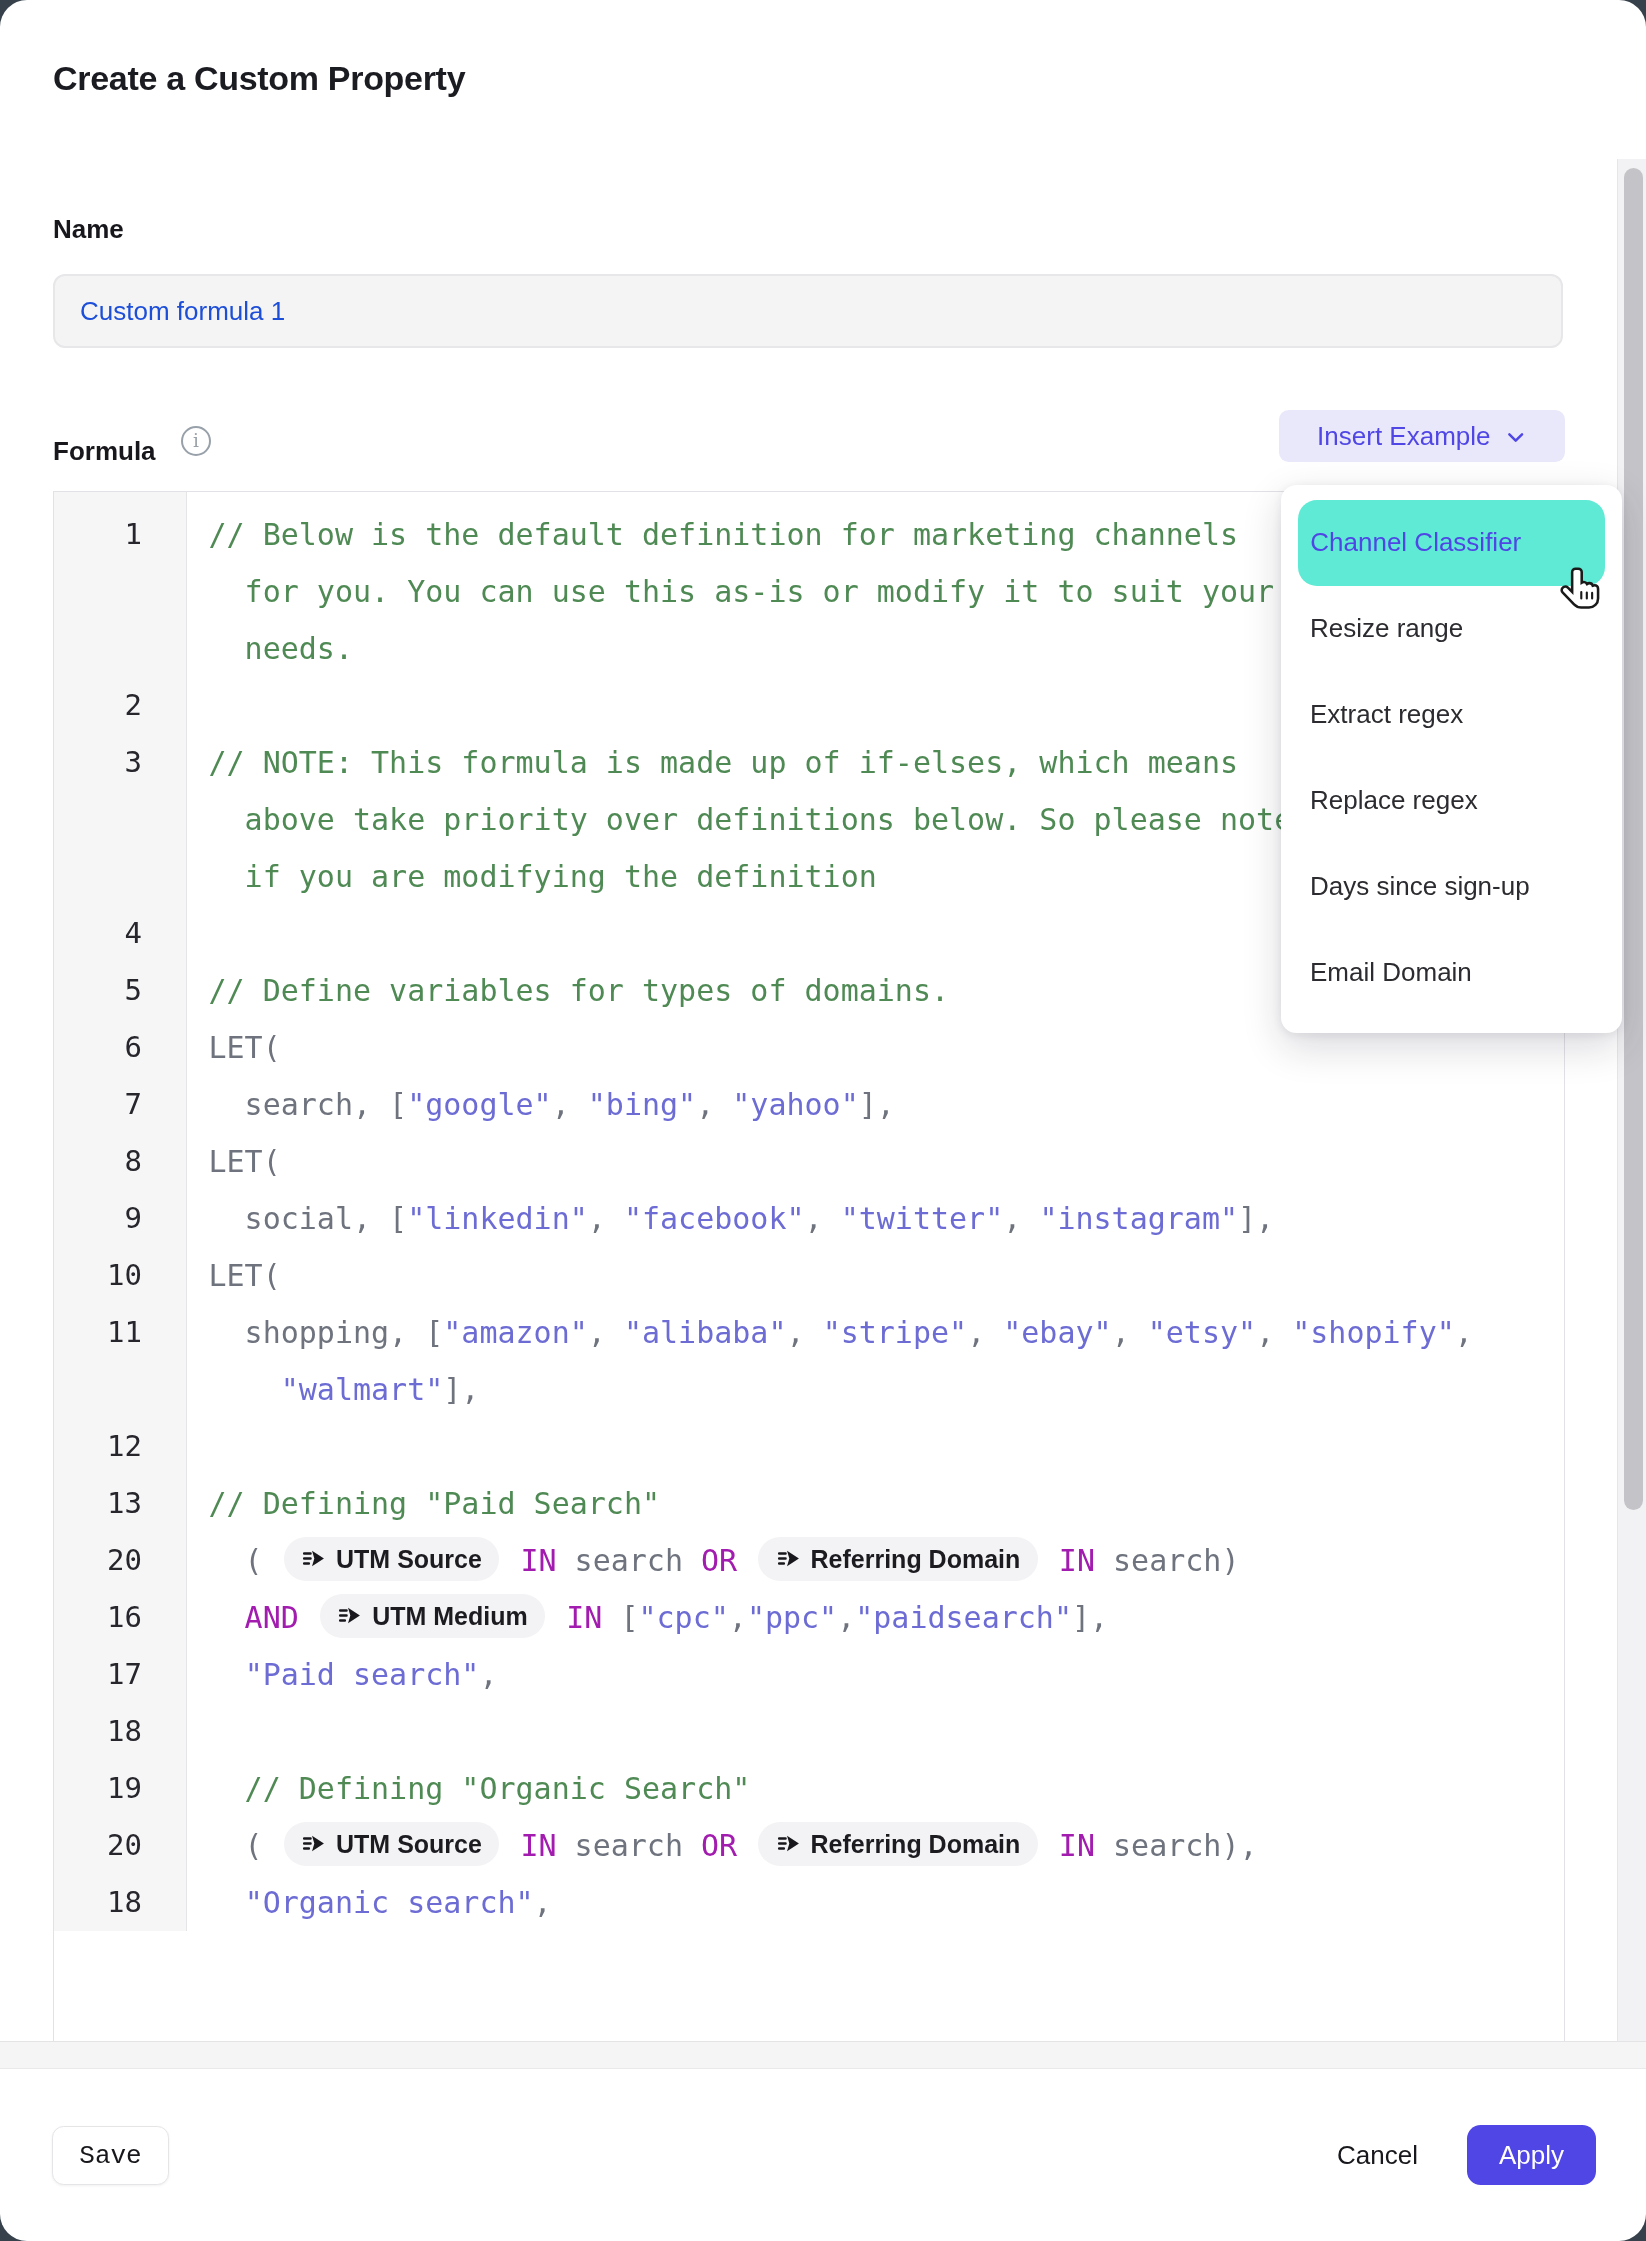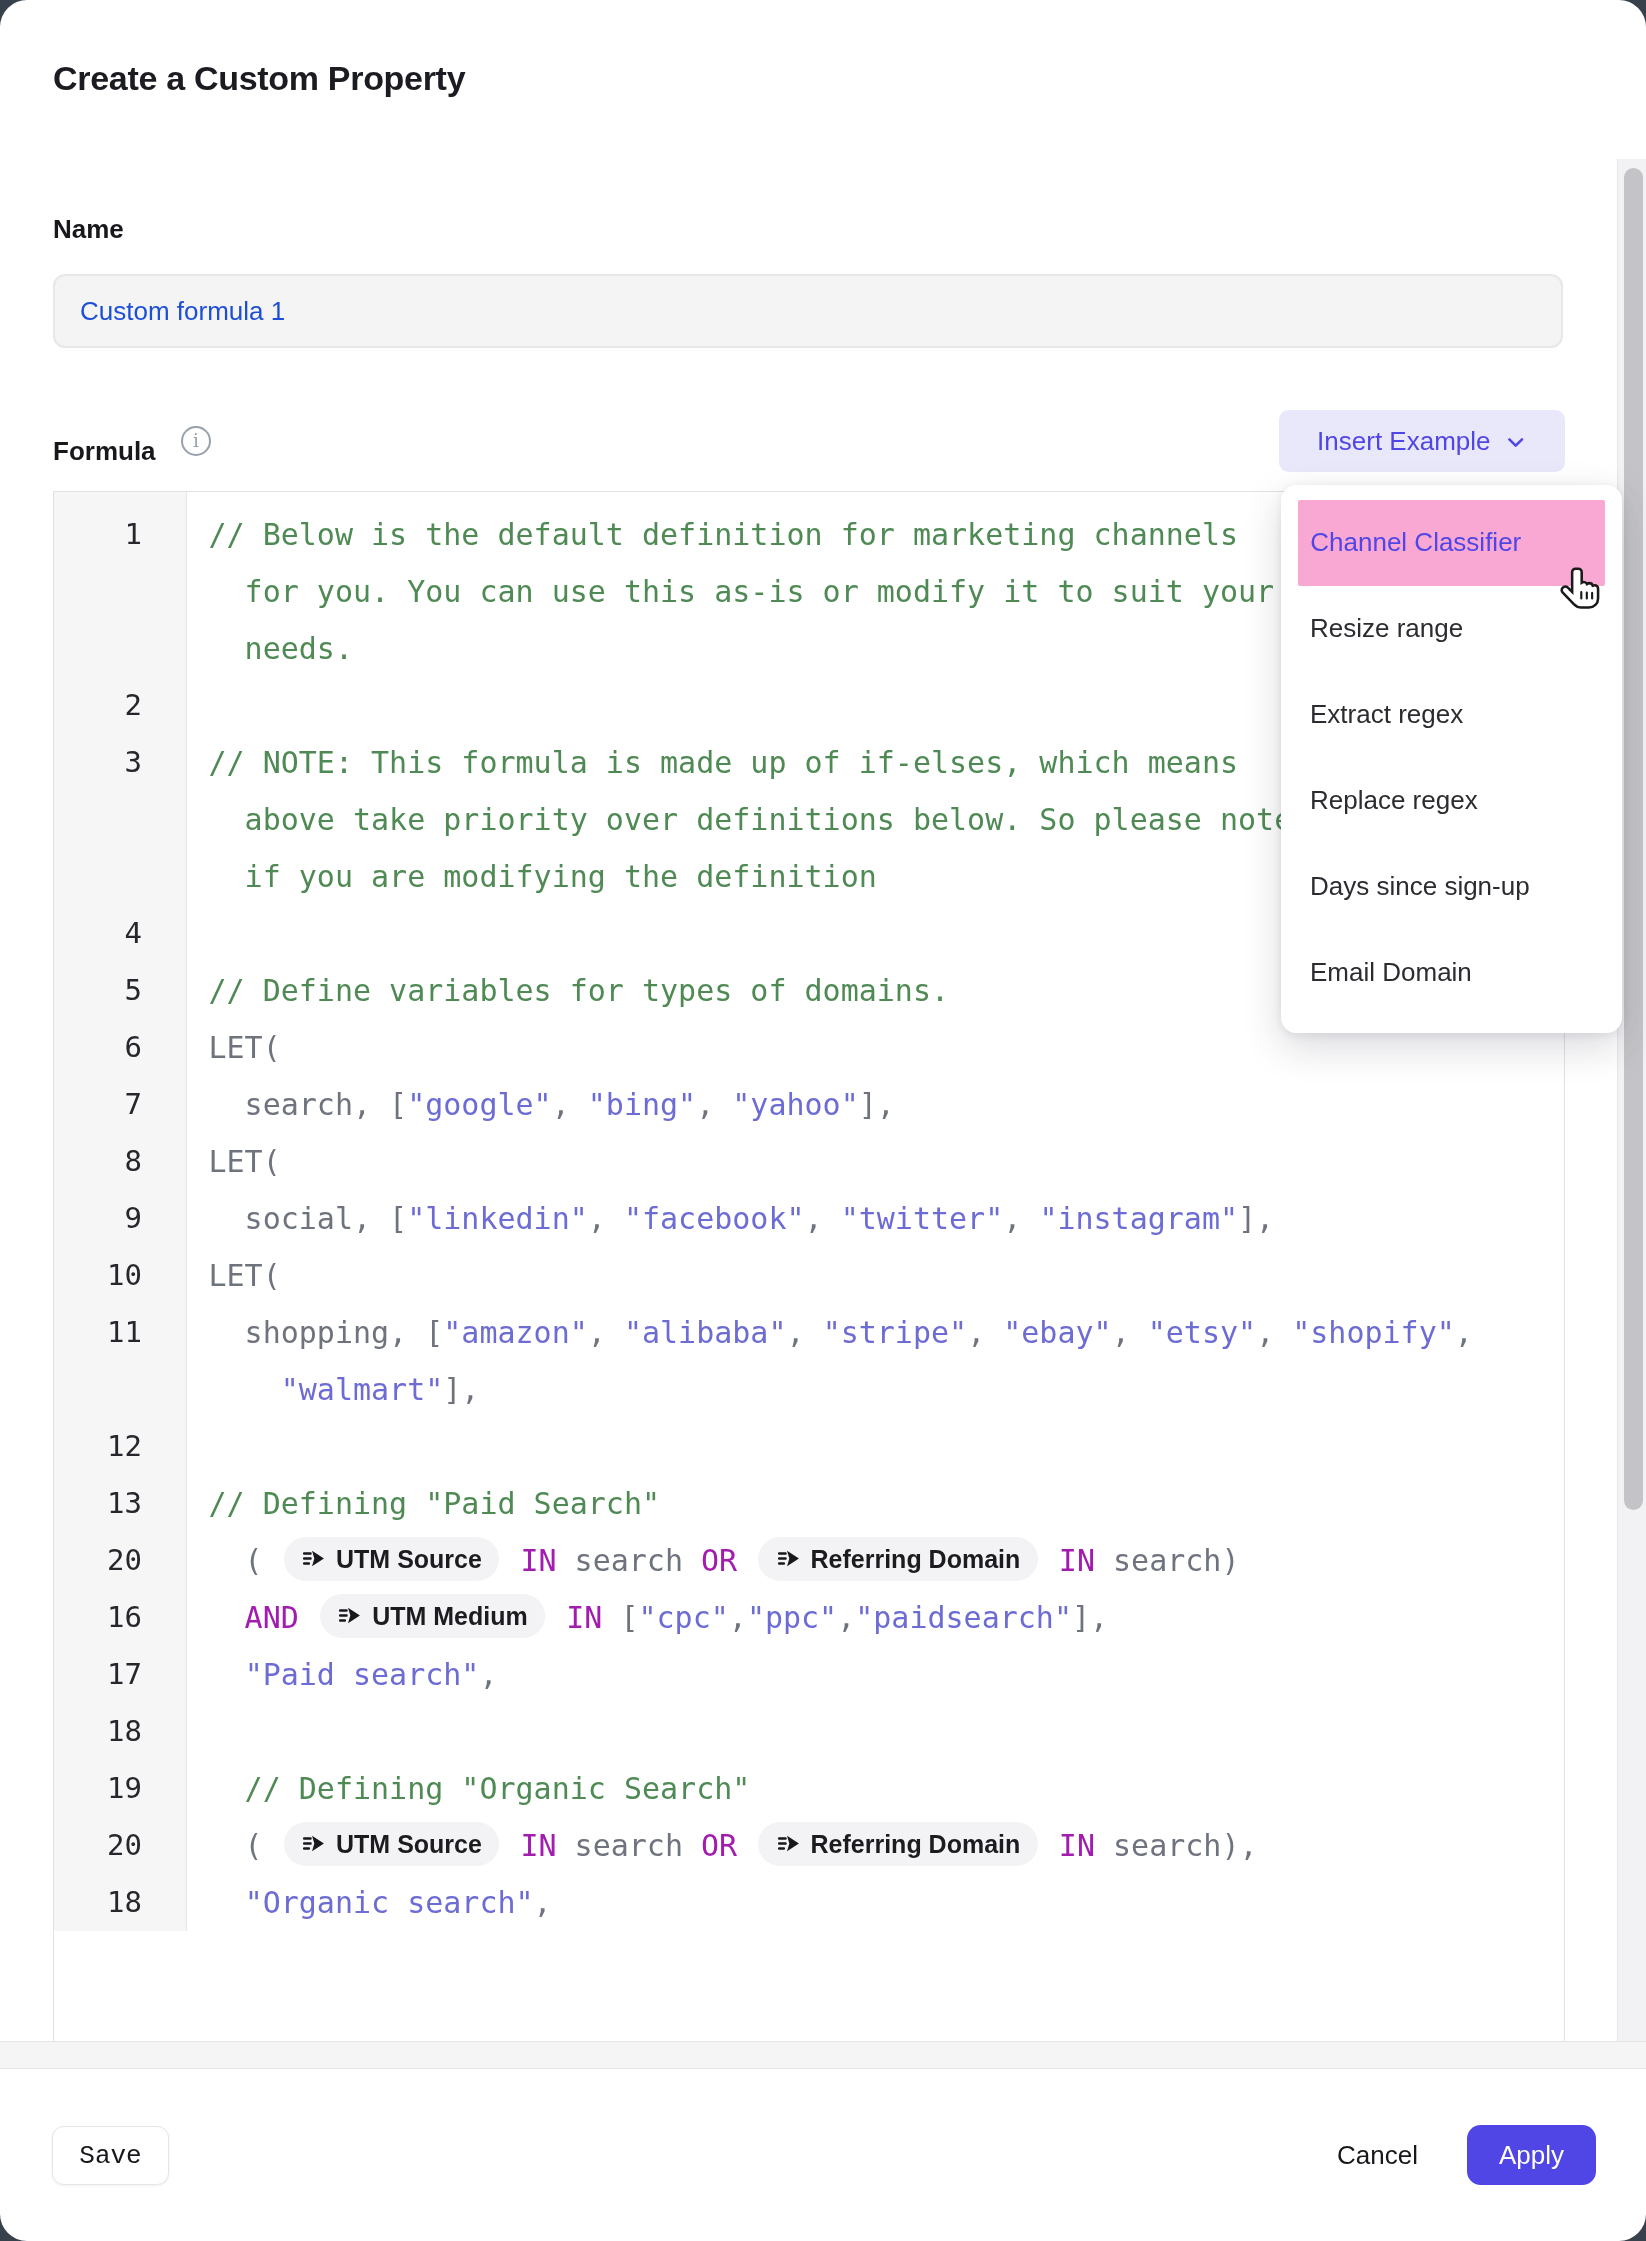--- a/index.html
+++ b/index.html
@@ -21,21 +21,21 @@
     background:#f4f4f5;border:2px solid #e7e7ea;border-radius:12px;padding:0 0 0 25px;
     font-family:"Liberation Sans",sans-serif;font-size:26px;color:#1d4ed8;outline:none;
   }
   .formula-label{top:436px;}
   .info-icon{
     position:absolute;left:181px;top:426px;width:30px;height:30px;border-radius:50%;
     border:2.4px solid #98a0a9;box-sizing:border-box;display:flex;align-items:center;justify-content:center;
     font-family:"DejaVu Serif",serif;font-size:18.5px;color:#98a0a9;line-height:1;
   }
   .insert-btn{
-    position:absolute;left:1279px;top:410px;width:286px;height:62px;border:none;border-radius:9.8px;
+    position:absolute;left:1279px;top:410px;width:286px;height:52px;border:none;border-radius:9.8px;
     background:#e9e8fb;color:#4f46e5;font-family:"Liberation Sans",sans-serif;font-size:26px;font-weight:500;
     display:flex;align-items:center;justify-content:center;gap:13px;cursor:pointer;
   }
   .insert-btn svg{margin-top:2.9px;}
   
   .editor{
     position:absolute;left:53px;top:491px;width:1512px;height:1551px;box-sizing:border-box;
     border:1px solid #e2e2e6;background:#fff;overflow:hidden;
   }
   .code-row{display:flex;height:57px;line-height:57px;}
@@ -63,21 +63,21 @@
   .menu{
     position:absolute;left:1281px;top:485px;width:341px;box-sizing:border-box;padding:14.6px 0 17.6px;
     background:#fff;border-radius:15.6px;z-index:5;
     box-shadow:0 13.7px 39px rgba(25,25,50,.16),0 2px 9.8px rgba(25,25,50,.08);
   }
   .menu-item{
     height:86px;display:flex;align-items:center;padding:0 29px;
     font-size:26px;font-weight:500;color:#2b2b30;cursor:pointer;
   }
   .menu-item.hl{
-    margin:0 16.6px;padding:0 12.7px;background:#f9a8d4;color:#4f46e5;border-radius:2px;
+    margin:0 16.6px;padding:0 12.7px;background:#5eead4;color:#4f46e5;border-radius:19px;
   }
   
   .v-track{
     position:absolute;left:1617px;top:159px;width:29px;height:1882px;
     background:#f2f2f4;border-left:1px solid #e6e6e9;box-sizing:border-box;
   }
   .v-thumb{
     position:absolute;left:1624px;top:168px;width:18.5px;height:1342px;border-radius:9.8px;background:#c4c4c8;
   }
   

